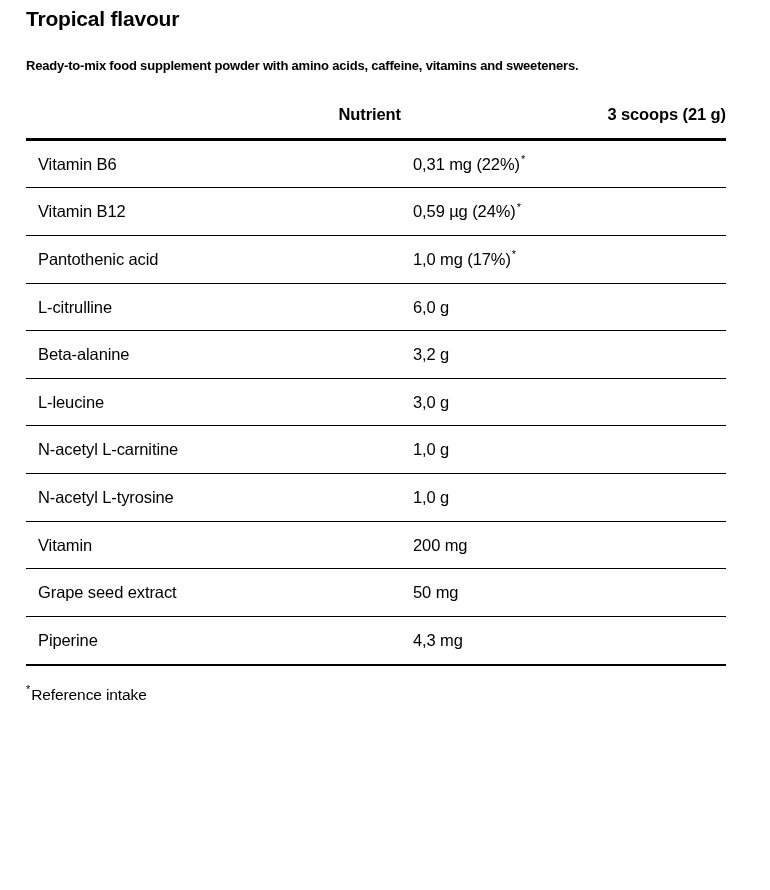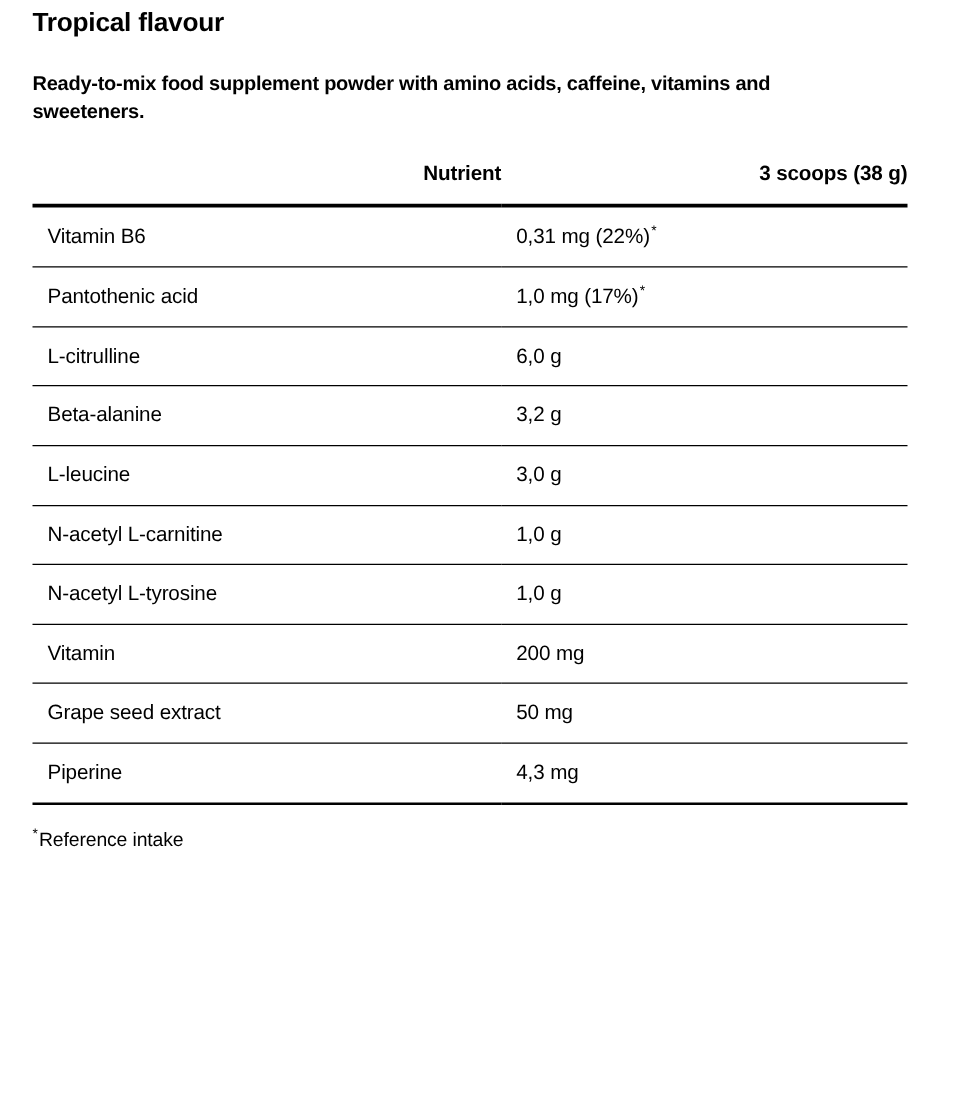--- a/index.html
+++ b/index.html
@@ -23,21 +23,21 @@
   }
   .flavour-title {
     font-size: 21px;
     font-weight: bold;
     letter-spacing: -0.2px;
     padding-top: 6px;
     margin: 0 0 26px 0;
     line-height: 1.2;
   }
   .product-description {
-    font-size: 16px;
+    font-size: 13px;
     font-weight: bold;
     line-height: 1.35;
     letter-spacing: -0.2px;
     margin: 0 0 30px 0;
     max-width: 660px;
   }
   table.nutrition {
     width: 700px;
     border-collapse: collapse;
     table-layout: fixed;
@@ -92,27 +92,31 @@
   <h2 class="product-description">Ready-to-mix food supplement powder with amino acids, caffeine, vitamins and sweeteners.</h2>
 
   <table class="nutrition">
     <colgroup>
       <col class="c-name">
       <col class="c-val">
     </colgroup>
     <thead>
       <tr>
         <th>Nutrient</th>
-        <th>3 scoops (38 g)</th>
+        <th>3 scoops (21 g)</th>
       </tr>
     </thead>
     <tbody id="nutrition-body">
         <tr>
           <td>Vitamin B6</td>
           <td><span>0,31 mg (22%)</span><span class="sup">*</span></td>
+        </tr>
+        <tr>
+          <td>Vitamin B12</td>
+          <td><span>0,59 µg (24%)</span><span class="sup">*</span></td>
         </tr>
         <tr>
           <td>Pantothenic acid</td>
           <td><span>1,0 mg (17%)</span><span class="sup">*</span></td>
         </tr>
         <tr>
           <td>L-citrulline</td>
           <td><span>6,0 g</span></td>
         </tr>
         <tr>

